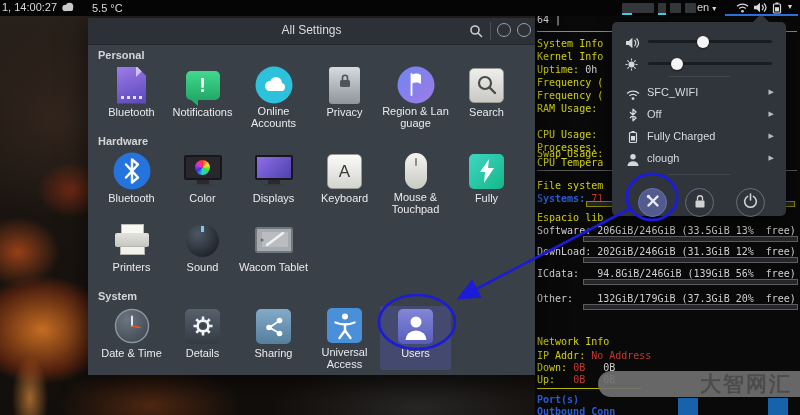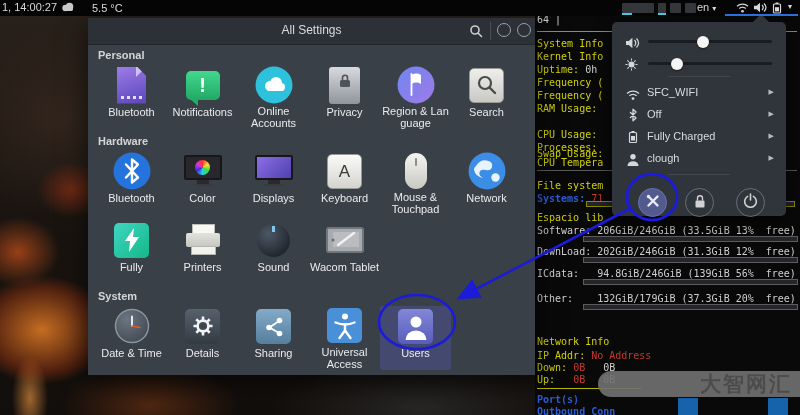--- a/index.html
+++ b/index.html
@@ -271,30 +271,20 @@
               <span class="cell-icon">
                 <span class="icn icn-kbd">A</span>
               </span>
               <span class="cell-label">Keyboard</span>
             </div>
             <div class="cell">
               <span class="cell-icon">
                 <span class="icn icn-mouse"></span>
               </span>
               <span class="cell-label">Mouse &amp; Touchpad</span>
-            </div>
-            <div class="cell">
-              <span class="cell-icon">
-                <svg width="38" height="38">
-                  <circle cx="19" cy="19" r="18.5" fill="#3b8de6"></circle>
-                  <path d="M8 14 q4 -6.5 10.5 -5.5 q7 1.2 5.5 6.5 q-1.2 4 -6 3 q-5.5 -1.2 -6.5 2 q-1 3.8 3.8 6 q-8 -1.2 -9.3 -8.2 q-.3 -2 2 -3.8 z" fill="#e8f3fd"></path>
-                  <circle cx="27.5" cy="25.5" r="4.2" fill="#e8f3fd"></circle>
-                </svg>
-              </span>
-              <span class="cell-label">Network</span>
             </div>
             <div class="cell">
               <span class="cell-icon">
                 <span class="icn icn-power">
                   <svg width="20" height="26" viewBox="0 0 20 26">
                     <path d="M12 1 L3 14 h5 L7 25 L17 10 h-6 z" fill="#fff"></path>
                   </svg>
                 </span>
               </span>
               <span class="cell-label">Fully</span>

